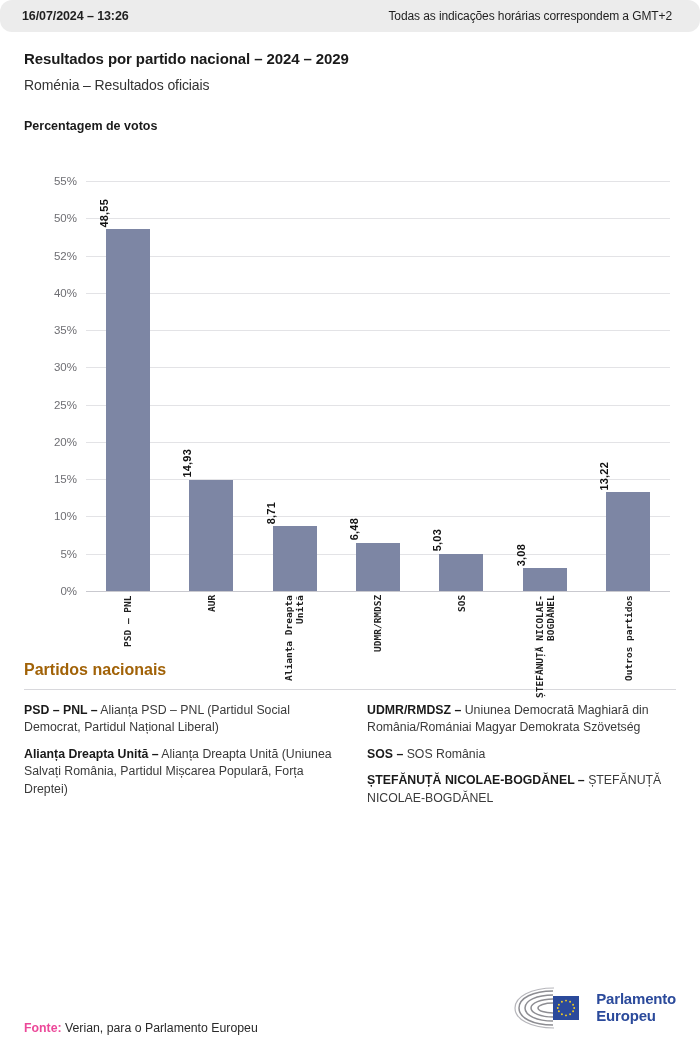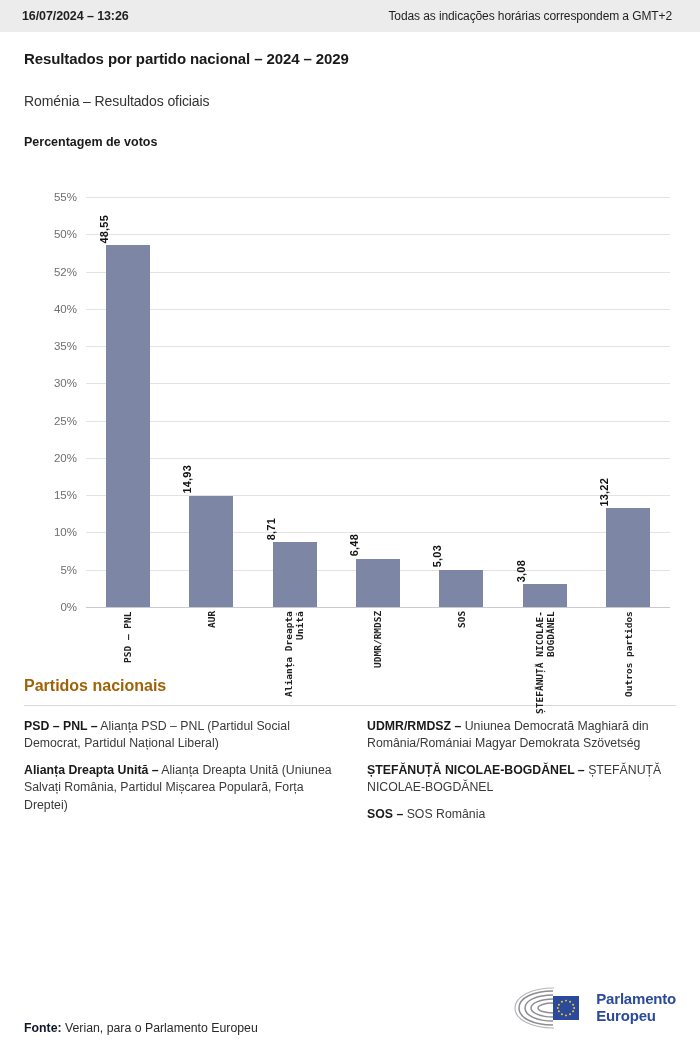--- a/index.html
+++ b/index.html
@@ -17,20 +17,21 @@
   }
 
   
   .statusbar {
     height: 32px;
     background: #ececec;
     display: flex;
     align-items: center;
     padding: 0 22px;
     box-sizing: border-box;
+    border-radius: 12px;
   }
   .statusbar-date {
     font-size: 12.5px;
     font-weight: bold;
     color: #1f1f1f;
     letter-spacing: -0.1px;
   }
   .statusbar-tz {
     margin-left: auto;
     font-size: 12px;
@@ -45,21 +46,21 @@
   }
   .page-title {
     font-size: 15px;
     font-weight: bold;
     color: #1a1a1a;
     letter-spacing: -0.1px;
   }
   .page-subtitle {
     font-size: 14px;
     color: #333333;
-    margin-top: 26px;
+    margin-top: 10px;
     letter-spacing: -0.1px;
   }
 
   
   .chart-block {
     padding: 0 24px;
     margin-top: 26px;
   }
   .chart-title {
     font-size: 12.5px;
@@ -199,21 +200,21 @@
     padding: 0 24px;
     box-sizing: border-box;
     display: flex;
     align-items: flex-end;
   }
   .source {
     font-size: 12.3px;
     color: #2a2a2a;
     padding-bottom: 14px;
   }
-  .source b { color: #0f172a; }
+  .source b { color: #ec4899; }
   .logo {
     margin-left: auto;
     display: flex;
     align-items: center;
     gap: 9px;
     padding-bottom: 20px;
   }
   .logo-mark { display: block; }
   .logo-text {
     font-size: 15px;
@@ -338,22 +339,22 @@
   </div>
 </div>
 
 <div class="legend-block">
   <div class="legend-title">Partidos nacionais</div>
   <div class="legend-rule"></div>
   <div class="legend-cols" id="legend-cols">
       <p class="legend-item"><b>PSD – PNL –</b><span> Alianța PSD – PNL (Partidul Social Democrat, Partidul Național Liberal)</span></p>
       <p class="legend-item"><b>Alianța Dreapta Unită –</b><span> Alianța Dreapta Unită (Uniunea Salvați România, Partidul Mișcarea Populară, Forța Dreptei)</span></p>
       <p class="legend-item"><b>UDMR/RMDSZ –</b><span> Uniunea Democrată Maghiară din România/Romániai Magyar Demokrata Szövetség</span></p>
+      <p class="legend-item"><b>SOS –</b><span> SOS România</span></p>
       <p class="legend-item"><b>ȘTEFĂNUȚĂ NICOLAE-BOGDĂNEL –</b><span> ȘTEFĂNUȚĂ NICOLAE-BOGDĂNEL</span></p>
-      <p class="legend-item"><b>SOS –</b><span> SOS România</span></p>
     </div>
 </div>
 
 <div class="footer">
   <div class="source">
     <b>Fonte:</b><span> Verian, para o Parlamento Europeu</span>
   </div>
   <div class="logo">
     <svg class="logo-mark" width="74" height="42" viewBox="0 0 74 42">
       <g fill="none" stroke="#8d8d92" stroke-width="1.5">

